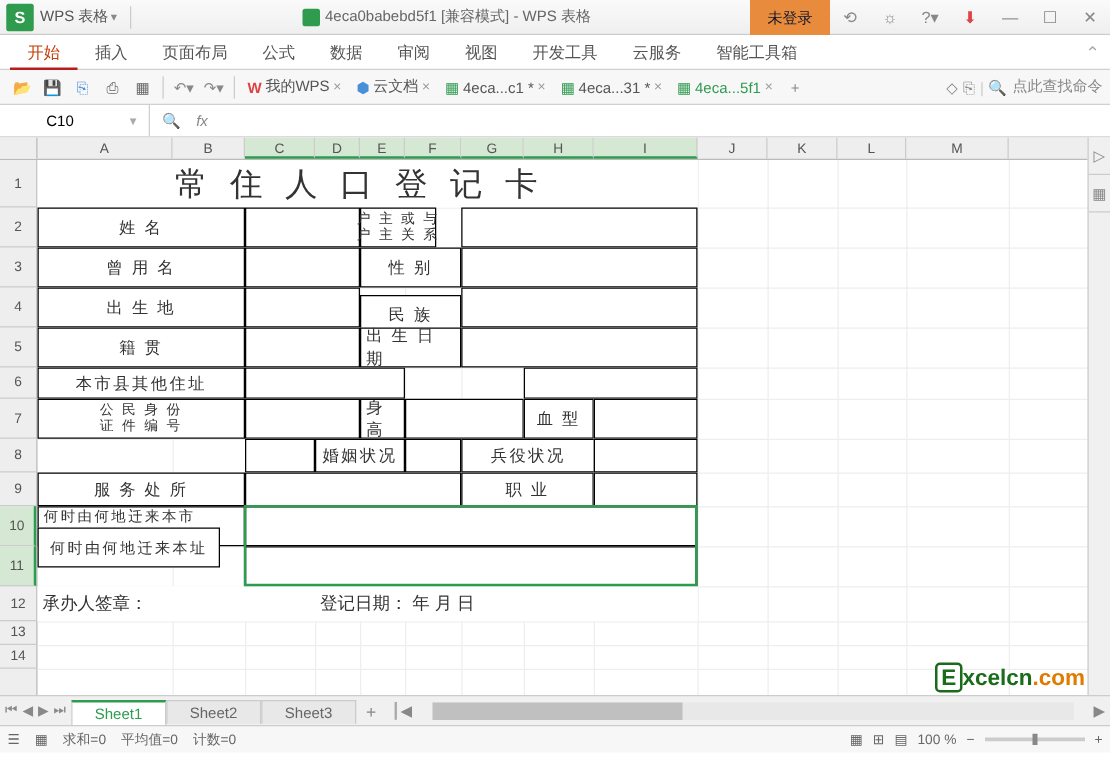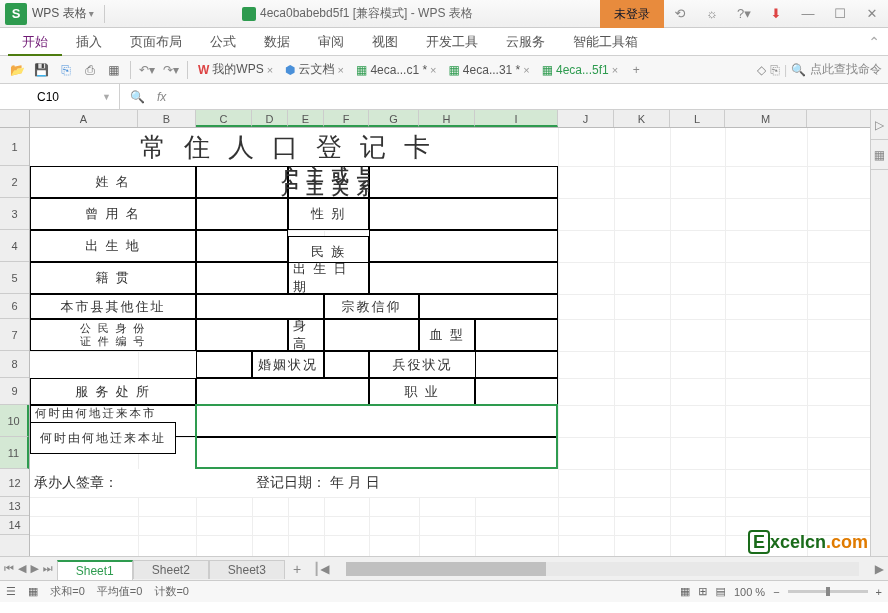--- a/index.html
+++ b/index.html
@@ -13,21 +13,21 @@
   .title-dropdown { color:#888; font-size:10px; margin-left:2px; }
   .doc-title { flex:1; text-align:center; color:#666; font-size:12px; display:flex; align-items:center; justify-content:center; gap:4px; }
   .doc-icon { width:14px; height:14px; background:#2e9b4f; display:inline-block; border-radius:2px; }
   .login-btn { background:#e88b3d; color:#0f172a; padding:0 14px; height:28px; line-height:28px; font-size:12px; }
   .win-btns { display:flex; align-items:center; gap:0; }
   .win-btn { width:32px; height:28px; display:flex; align-items:center; justify-content:center; color:#888; font-size:13px; }
   
   
   .menubar { height:28px; background:#fff; display:flex; align-items:center; border-bottom:1px solid #d0d0d0; padding-left:8px; }
   .menu-item { padding:0 14px; height:28px; line-height:28px; font-size:13px; color:#555; cursor:pointer; }
-  .menu-item.active { color:#701a75; border-bottom:2px solid #4d7c0f; }
+  .menu-item.active { color:#c2410c; border-bottom:2px solid #b91c1c; }
   
   
   .toolbar { height:28px; background:#f7f7f7; display:flex; align-items:center; padding:0 6px; border-bottom:1px solid #d0d0d0; font-size:12px; }
   .tool-icon { width:20px; height:20px; margin:0 2px; display:flex; align-items:center; justify-content:center; cursor:pointer; }
   .tool-sep { width:1px; height:18px; background:#ccc; margin:0 4px; }
   .doc-tab { display:flex; align-items:center; padding:0 6px; gap:3px; color:#555; cursor:pointer; }
   .doc-tab.active { color:#2e9b4f; }
   .tab-close { color:#999; font-size:11px; }
   .search-area { margin-left:auto; display:flex; align-items:center; color:#888; gap:4px; }
   
@@ -242,38 +242,37 @@
         <div class="gridline-h" style="top: 250px;"></div>
         <div class="gridline-h" style="top: 277px;"></div>
         <div class="gridline-h" style="top: 309px;"></div>
         <div class="gridline-h" style="top: 341px;"></div>
         <div class="gridline-h" style="top: 369px;"></div>
         <div class="gridline-h" style="top: 388px;"></div>
         <div class="gridline-h" style="top: 407px;"></div>
         <div class="form-cell noborder form-title" style="left: 0px; top: 0px; width: 528px; height: 38px; justify-content: center;">常住人口登记卡</div>
         <div class="form-cell form-label" style="left: 0px; top: 38px; width: 166px; height: 32px;">姓        名</div>
         <div class="form-cell " style="left: 166px; top: 38px; width: 92px; height: 32px;"></div>
-        <div class="form-cell form-label" style="left: 258px; top: 38px; width: 81px; height: 32px; font-size: 17px; white-space: pre; line-height: 13px; font-weight: bold;">户 主 或 与
+        <div class="form-cell form-label" style="left: 258px; top: 38px; width: 61px; height: 32px; font-size: 11px; white-space: pre; line-height: 13px;">户 主 或 与
 户 主 关 系</div>
         <div class="form-cell " style="left: 339px; top: 38px; width: 189px; height: 32px;"></div>
         <div class="form-cell form-label" style="left: 0px; top: 70px; width: 166px; height: 32px;">曾   用   名</div>
         <div class="form-cell " style="left: 166px; top: 70px; width: 92px; height: 32px;"></div>
         <div class="form-cell form-label" style="left: 258px; top: 70px; width: 81px; height: 32px;">性        别</div>
         <div class="form-cell " style="left: 339px; top: 70px; width: 189px; height: 32px;"></div>
         <div class="form-cell form-label" style="left: 0px; top: 102px; width: 166px; height: 32px;">出   生   地</div>
         <div class="form-cell " style="left: 166px; top: 102px; width: 92px; height: 32px;"></div>
         <div class="form-cell form-label" style="left: 258px; top: 108px; width: 81px; height: 32px;">民        族</div>
         <div class="form-cell " style="left: 339px; top: 102px; width: 189px; height: 32px;"></div>
         <div class="form-cell form-label" style="left: 0px; top: 134px; width: 166px; height: 32px;">籍        贯</div>
         <div class="form-cell " style="left: 166px; top: 134px; width: 92px; height: 32px;"></div>
         <div class="form-cell form-label" style="left: 258px; top: 134px; width: 81px; height: 32px;">出 生 日 期</div>
         <div class="form-cell " style="left: 339px; top: 134px; width: 189px; height: 32px;"></div>
         <div class="form-cell form-label" style="left: 0px; top: 166px; width: 166px; height: 25px;">本市县其他住址</div>
         <div class="form-cell " style="left: 166px; top: 166px; width: 128px; height: 25px;"></div>
-        <div class="form-cell form-label" style="left: 294px; top: 166px; width: 95px; height: 25px;">宗教信仰</div>
         <div class="form-cell " style="left: 389px; top: 166px; width: 139px; height: 25px;"></div>
         <div class="form-cell form-label" style="left: 0px; top: 191px; width: 166px; height: 32px; font-size: 11px; white-space: pre; line-height: 13px;">公 民 身 份
 证 件 编 号</div>
         <div class="form-cell " style="left: 166px; top: 191px; width: 92px; height: 32px;"></div>
         <div class="form-cell form-label" style="left: 258px; top: 191px; width: 36px; height: 32px;">身 高</div>
         <div class="form-cell " style="left: 294px; top: 191px; width: 95px; height: 32px;"></div>
         <div class="form-cell form-label" style="left: 389px; top: 191px; width: 56px; height: 32px;">血  型</div>
         <div class="form-cell " style="left: 445px; top: 191px; width: 83px; height: 32px;"></div>
         <div class="form-cell " style="left: 166px; top: 223px; width: 56px; height: 27px;"></div>
         <div class="form-cell form-label" style="left: 222px; top: 223px; width: 72px; height: 27px;">婚姻状况</div>

